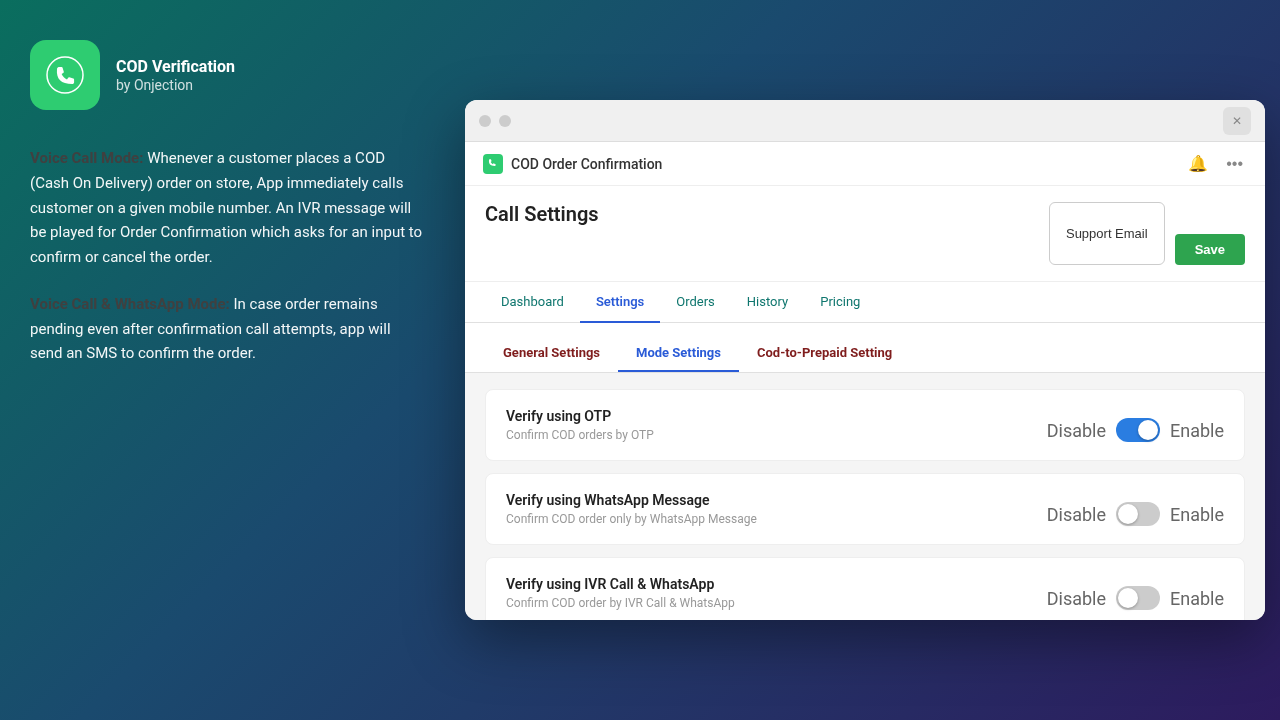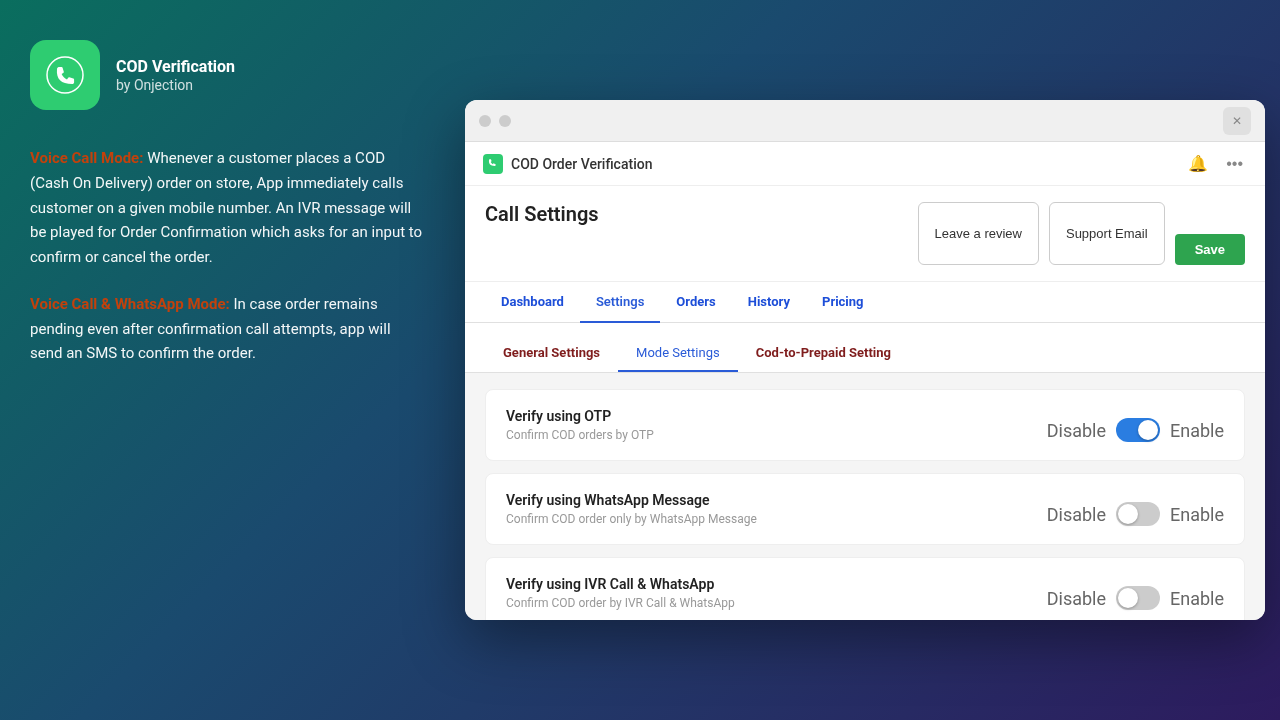--- a/index.html
+++ b/index.html
@@ -65,21 +65,21 @@
       line-height: 1.65;
       color: rgba(255,255,255,0.95);
     }
 
     .description-block p {
       margin-bottom: 22px;
     }
 
     .description-block strong {
       font-weight: 700;
-      color: #c2410c;
+      color: #404040;
     }
 
     
     .right-panel {
       flex: 1;
       display: flex;
       align-items: center;
       justify-content: center;
       padding: 20px 20px 20px 10px;
     }
@@ -227,25 +227,25 @@
     .nav-tabs {
       display: flex;
       border-bottom: 1px solid #e0e0e0;
       background: white;
       padding: 0 20px;
     }
 
     .nav-tab {
       padding: 12px 16px;
       font-size: 13px;
-      color: #1d4ed8;
+      color: #0f766e;
       cursor: pointer;
       border-bottom: 2px solid transparent;
       margin-bottom: -1px;
-      font-weight: 700;
+      font-weight: 400;
     }
 
     .nav-tab.active {
       color: #2a5bd7;
       border-bottom-color: #2a5bd7;
       font-weight: 600;
     }
 
     
     .sub-tabs {
@@ -261,21 +261,21 @@
       color: #7f1d1d;
       cursor: pointer;
       border-bottom: 2px solid transparent;
       margin-bottom: 0;
       font-weight: 700;
     }
 
     .sub-tab.active {
       color: #2a5bd7;
       border-bottom-color: #2a5bd7;
-      font-weight: 400;
+      font-weight: 700;
     }
 
     
     .settings-content {
       background: #f5f5f5;
       padding: 16px 20px;
       flex: 1;
     }
 
     .setting-card {
@@ -395,32 +395,31 @@
 
     <div class="browser-content">
 
       <div class="app-bar">
         <div class="app-bar-left">
           <div class="app-bar-icon">
             <svg width="13" height="13" viewBox="0 0 13 13" fill="none">
               <path d="M2 3c0-.4.3-.7.6-.7h1c.2 0 .3.1.4.3l.5 1.5c0 .2 0 .4-.2.5l-.6.4c.5 1 1.2 1.7 2.2 2.2l.4-.6c.1-.2.3-.3.5-.2l1.5.5c.2.1.3.2.3.4v1c0 .3-.3.6-.6.6C3.5 9 1.5 7 2 3z" fill="white"></path>
             </svg>
           </div>
-          <span class="app-bar-title">COD Order Verification</span>
+          <span class="app-bar-title">COD Order Confirmation</span>
         </div>
         <div class="app-bar-right">
           <button class="icon-btn">🔔</button>
           <button class="icon-btn">•••</button>
         </div>
       </div>
 
       <div class="page-header">
         <h1 class="page-title">Call Settings</h1>
         <div class="header-buttons">
-          <button class="btn-outline">Leave a review</button>
           <button class="btn-outline">Support Email</button>
           <button class="btn-primary">Save</button>
         </div>
       </div>
 
       <div class="nav-tabs">
         <div class="nav-tab">Dashboard</div>
         <div class="nav-tab active">Settings</div>
         <div class="nav-tab">Orders</div>
         <div class="nav-tab">History</div>

